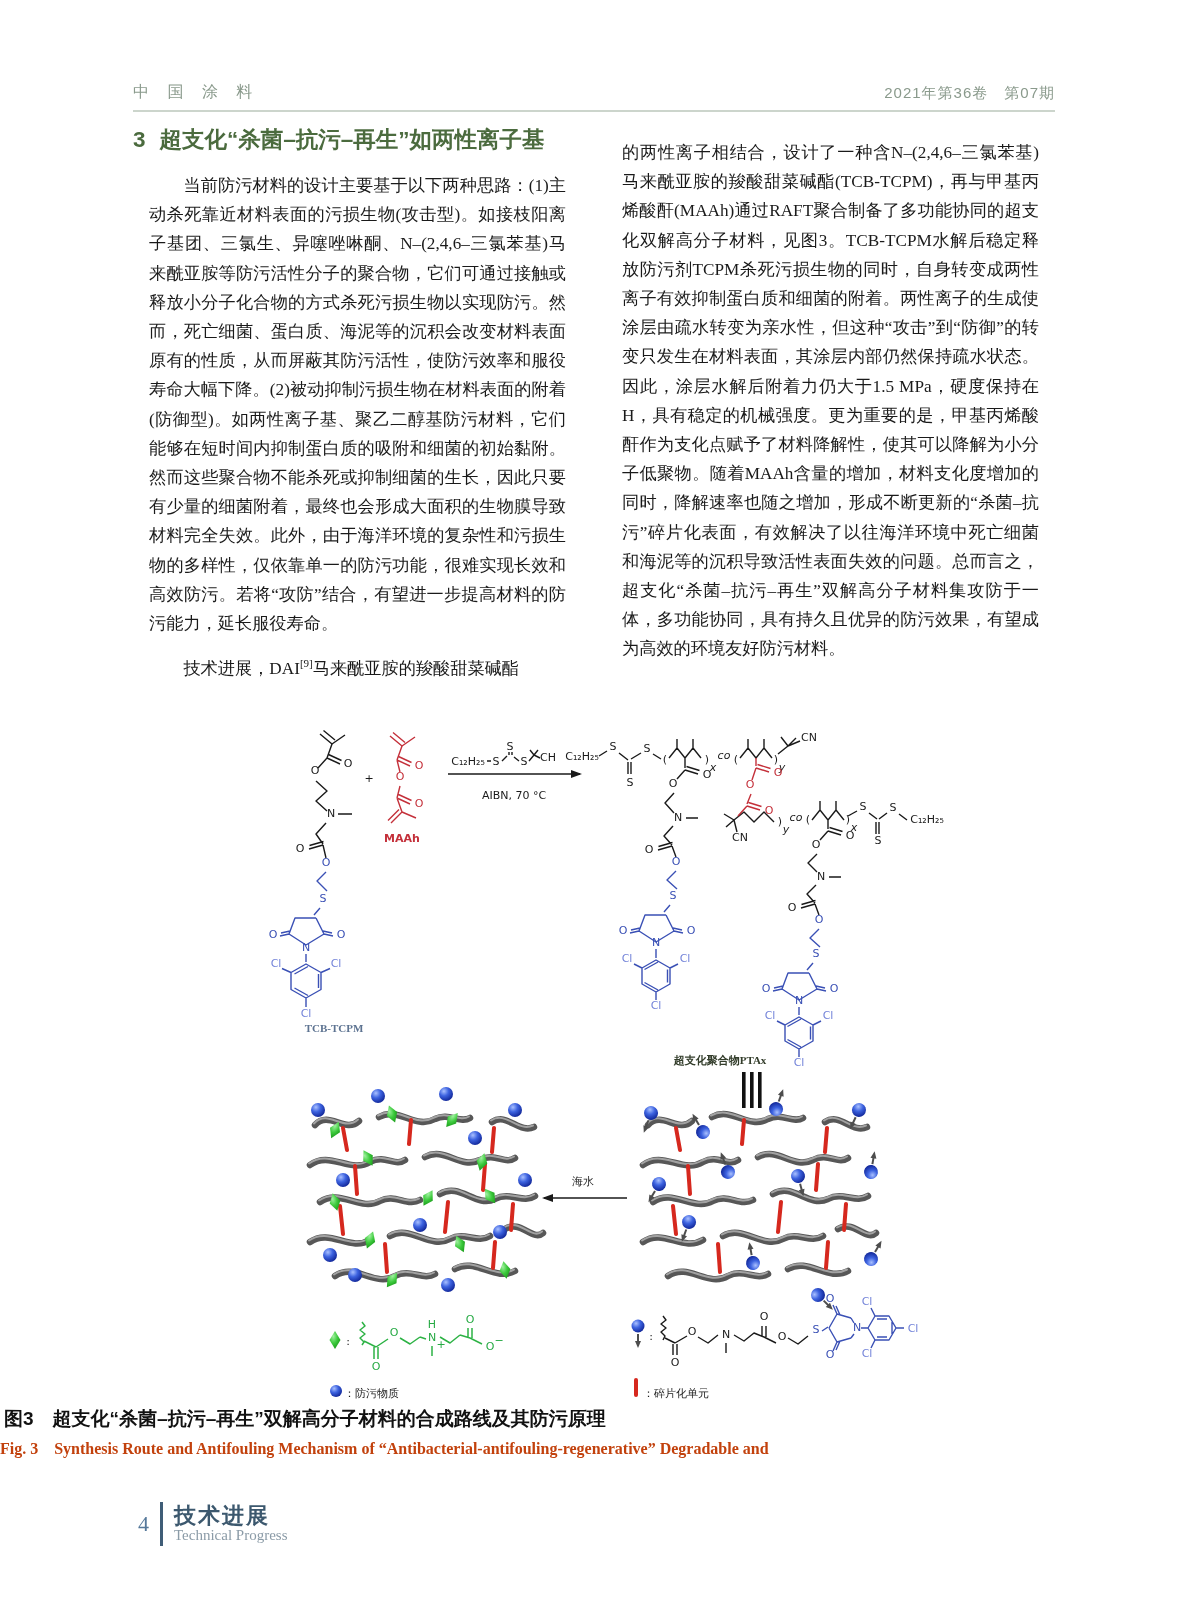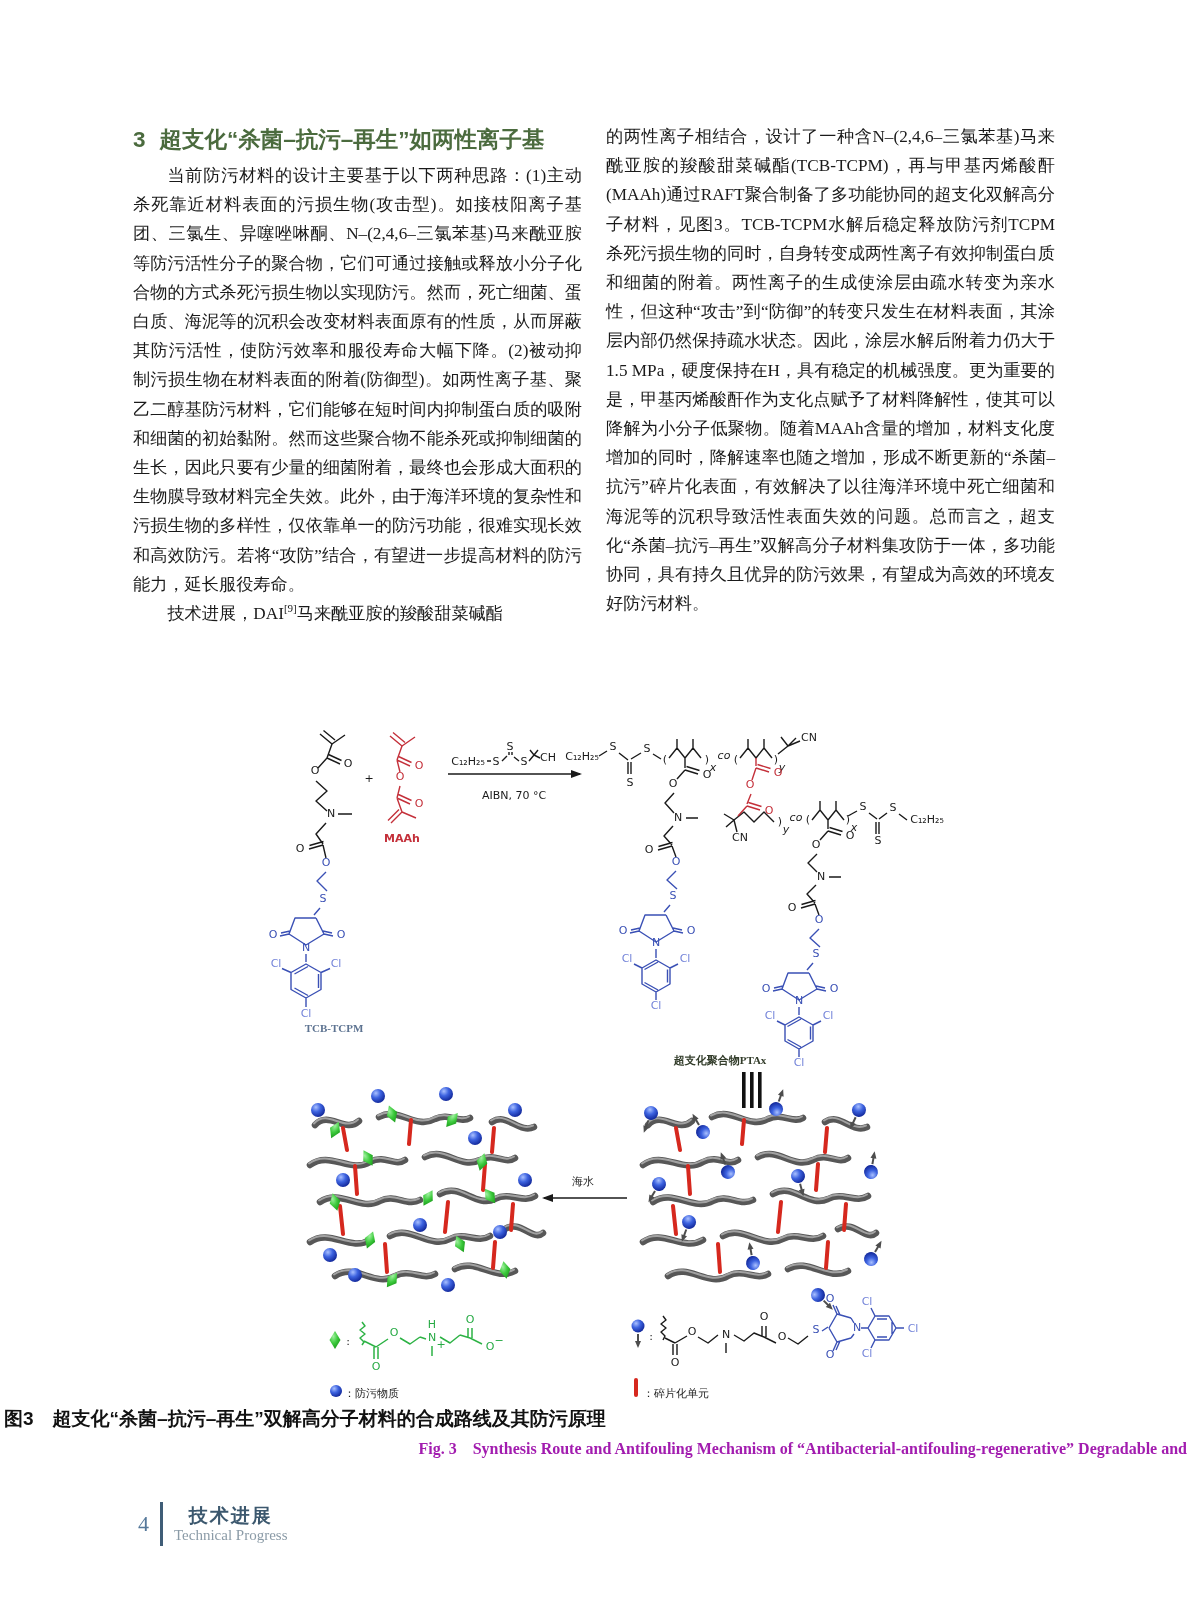--- a/index.html
+++ b/index.html
@@ -9,35 +9,35 @@
   .hdr{position:absolute;top:82px;left:133px;width:922px;display:flex;justify-content:space-between;
        align-items:flex-end;border-bottom:2px solid #ccd5cc;padding-bottom:7px;}
   .hdr .journal{font-family:"Liberation Sans","DejaVu Sans",sans-serif;font-size:16px;letter-spacing:7px;color:#8a9a8c;}
   .hdr .issue{font-family:"Liberation Sans","DejaVu Sans",sans-serif;font-size:15px;color:#8a9a8c;letter-spacing:1px;}
   
   .cols{position:absolute;top:122px;left:133px;width:922px;display:flex;gap:24px;}
   .col{width:449px;font-size:17.2px;line-height:29.2px;text-align:justify;}
   .sec-head{display:flex;gap:14px;font-family:"Liberation Sans","DejaVu Sans",sans-serif;
             font-weight:bold;font-size:22.5px;line-height:31px;color:#4b6b3e;margin:2px 0 6px 0;}
   .sec-head .no{flex:0 0 auto;}
-  .col p{margin:0;}
+  .col p{margin:16px;}
   .indent{text-indent:2em;}
   sup{font-size:11px;line-height:0;}
   
   .fig-svg{position:absolute;top:710px;left:130px;}
   .cap-zh{position:absolute;top:1406px;left:4px;width:100%;
           font-family:"Liberation Sans","DejaVu Sans",sans-serif;font-weight:bold;font-size:19px;color:#111;}
-  .cap-en{position:absolute;top:1436px;left:0;width:100%;text-align:right;
-          font-family:"Liberation Serif","DejaVu Serif",serif;font-weight:bold;font-size:16px;line-height:25px;color:#a21caf;}
+  .cap-en{position:absolute;top:1436px;left:0;width:100%;text-align:left;
+          font-family:"Liberation Serif","DejaVu Serif",serif;font-weight:bold;font-size:16px;line-height:25px;color:#c2410c;}
   
   .ftr{position:absolute;top:1502px;left:138px;display:flex;align-items:center;gap:11px;}
   .ftr .pg{font-size:22px;color:#55789a;font-family:"Liberation Serif",serif;}
   .ftr .vbar{width:3px;height:44px;background:#3f5d77;}
-  .ftr .sec-zh{font-family:"Liberation Sans","DejaVu Sans",sans-serif;font-weight:bold;font-size:19px;
-               color:#3c586e;letter-spacing:2px;line-height:22px;text-align:center;}
+  .ftr .sec-zh{font-family:"Liberation Sans","DejaVu Sans",sans-serif;font-weight:bold;font-size:22px;
+               color:#3c586e;letter-spacing:2px;line-height:22px;}
   .ftr .sec-en{font-family:"Liberation Serif","DejaVu Serif",serif;font-size:15px;color:#8b9ba7;line-height:17px;}
   
   .bond{stroke:#1a1a1a;stroke-width:1.4;fill:none;stroke-linejoin:round;}
   .bondb{stroke:#3a50b5;stroke-width:1.4;fill:none;stroke-linejoin:round;}
   .bondr{stroke:#c4303a;stroke-width:1.4;fill:none;stroke-linejoin:round;}
   .bondg{stroke:#2eb346;stroke-width:1.5;fill:none;stroke-linejoin:round;}
   .at{font-family:"DejaVu Sans","Liberation Sans",sans-serif;font-size:11px;text-anchor:middle;}
   .k{fill:#1a1a1a;} .b{fill:#3a50b5;} .lb{fill:#7484d9;} .r{fill:#c4303a;} .g{fill:#27aa45;}
   .sl{fill:#5d7391;} .dk{fill:#333d2b;}
   .it{font-style:italic;} .bold{font-weight:bold;}
@@ -48,20 +48,24 @@
   .tbar{fill:#111111;}
   .redbar{stroke:#d6281e;stroke-width:4;stroke-linecap:round;fill:none;}
   .sarrow{stroke:#4d4d4d;stroke-width:2;}
   .sahead{fill:#4d4d4d;}
 </style>
 </head>
 <body>
 
 <div class="page">
 
+  <div class="hdr">
+    <span class="journal">中 国 涂 料</span>
+    <span class="issue">2021年第36卷　第07期</span>
+  </div>
 
   <div class="cols">
     <div class="col">
       <div class="sec-head">
         <span class="no">3</span>
         <span class="ttl">超支化“杀菌–抗污–再生”如两性离子基</span>
       </div>
       <p class="indent">当前防污材料的设计主要基于以下两种思路：(1)主动杀死靠近材料表面的污损生物(攻击型)。如接枝阳离子基团、三氯生、异噻唑啉酮、N–(2,4,6–三氯苯基)马来酰亚胺等防污活性分子的聚合物，它们可通过接触或释放小分子化合物的方式杀死污损生物以实现防污。然而，死亡细菌、蛋白质、海泥等的沉积会改变材料表面原有的性质，从而屏蔽其防污活性，使防污效率和服役寿命大幅下降。(2)被动抑制污损生物在材料表面的附着(防御型)。如两性离子基、聚乙二醇基防污材料，它们能够在短时间内抑制蛋白质的吸附和细菌的初始黏附。然而这些聚合物不能杀死或抑制细菌的生长，因此只要有少量的细菌附着，最终也会形成大面积的生物膜导致材料完全失效。此外，由于海洋环境的复杂性和污损生物的多样性，仅依靠单一的防污功能，很难实现长效和高效防污。若将“攻防”结合，有望进一步提高材料的防污能力，延长服役寿命。</p>
       <p class="indent"><span>技术进展，DAI</span><sup>[9]</sup><span>马来酰亚胺的羧酸甜菜碱酯</span></p>
     </div>

